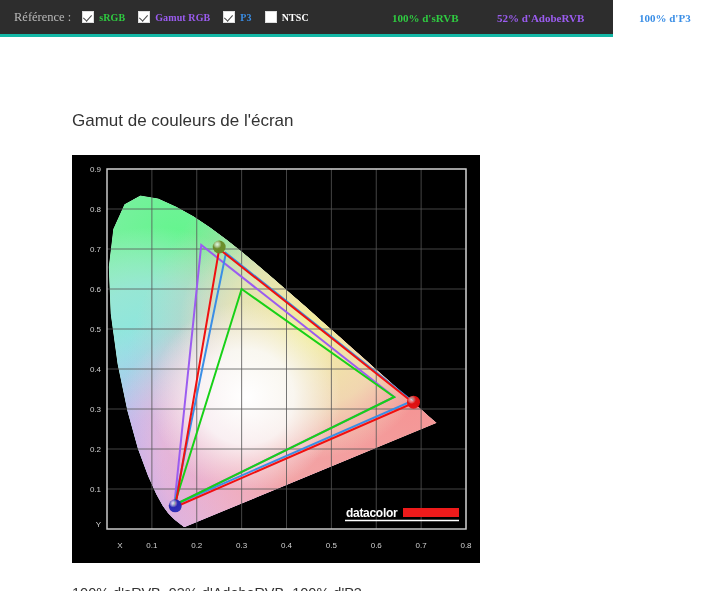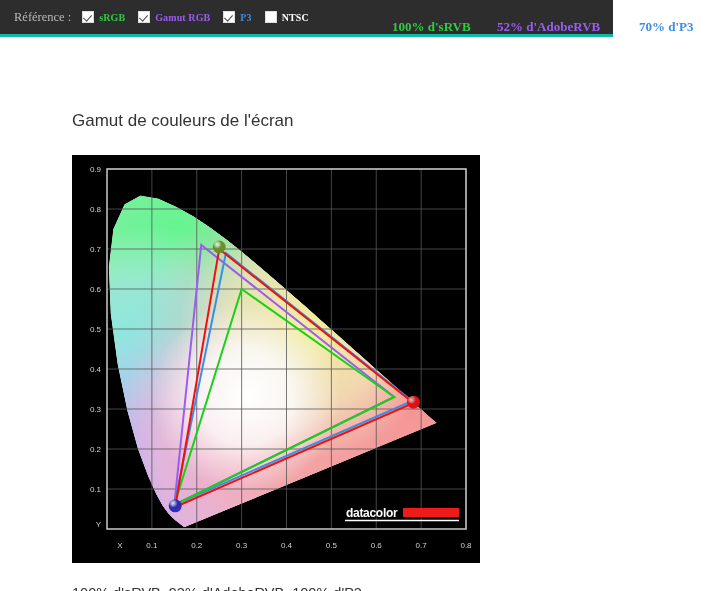--- a/index.html
+++ b/index.html
@@ -47,25 +47,24 @@
     position: absolute;
     left: 2px; top: 1px;
     width: 4px; height: 7px;
     border: solid #4a4a4a;
     border-width: 0 1.6px 1.6px 0;
     transform: rotate(42deg);
   }
   .check-label { font-size: 10px; font-weight: bold; letter-spacing: 0.1px; }
 
   .pct-readout {
-    font-size: 13px;
+    font-size: 11px;
     font-weight: bold;
     position: absolute;
     top: 12px;
-    margin-top: 7px;
   }
   #pct-srgb  { left: 392px; }
   #pct-adobe { left: 497px; }
   #pct-p3    { left: 639px; }
 
   
   #content { position: relative; padding: 0; }
   #chart-title {
     position: absolute;
     left: 72px; top: 74px;
@@ -107,21 +106,21 @@
     <span class="check-label" style="color: rgb(58, 142, 230);">P3</span>
   </label>
 
   <label class="check-group">
     <span class="checkbox"></span>
     <span class="check-label" style="color: #ffffff;">NTSC</span>
   </label>
 
   <span class="pct-readout" id="pct-srgb" style="color: rgb(47, 204, 65);">100% d'sRVB</span>
   <span class="pct-readout" id="pct-adobe" style="color: rgb(155, 92, 240);">52% d'AdobeRVB</span>
-  <span class="pct-readout" id="pct-p3" style="color: rgb(58, 142, 230);">70% d'P3</span>
+  <span class="pct-readout" id="pct-p3" style="color: rgb(58, 142, 230);">100% d'P3</span>
 </div>
 
 <div id="content">
 
   <div id="chart-title">Gamut de couleurs de l'écran</div>
 
   <div id="chart-panel">
     <svg id="cie-svg" width="408" height="408" viewBox="0 0 408 408">
         <defs>
           <clipPath id="horseshoe-clip">

